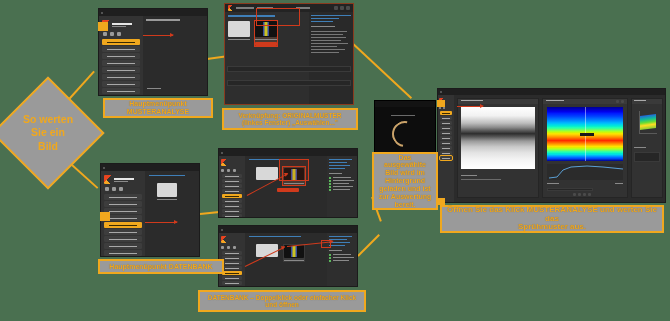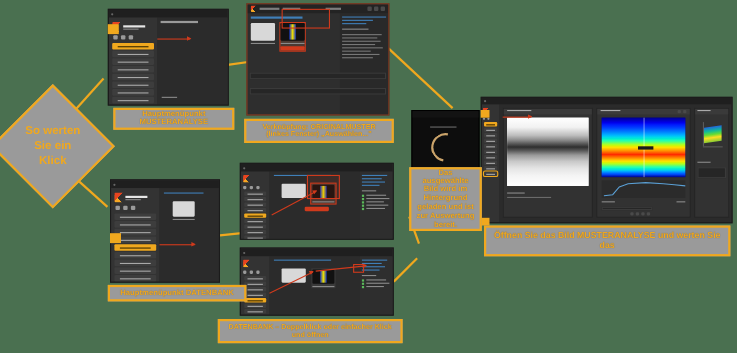--- a/index.html
+++ b/index.html
@@ -148,21 +148,21 @@
   <div class="conn" style="left:200px; top:213px; width:22px; transform:rotate(-6deg);"></div>
   <div class="conn" style="left:358px; top:255px; width:30px; transform:rotate(-45deg);"></div>
   <div class="conn" style="left:440px; top:148px; width:28px; transform:rotate(6deg);"></div>
   <div class="conn" style="left:372px; top:196px; width:26px; transform:rotate(70deg);"></div>
 
   <div class="diamond" style="left:8px; top:93px;"></div>
   <div class="diamond-txt" style="left:-7px; top:112px; height:42px;">
     <div>
       <div>So werten</div>
       <div>Sie ein</div>
-      <div>Klick</div>
+      <div>Bild</div>
     </div>
   </div>
 
   <div class="win" style="left:98px; top:8px; width:110px; height:88px;">
     <div class="win-title">
       <span class="dot"></span>
     </div>
     <div class="win-body">
       <div class="sidebar">
         <div class="logo">
@@ -623,17 +623,18 @@
           <div class="field" style="left:2px; right:2px; top:53px; height:10px;"></div>
         </div>
       </div>
     </div>
   </div>
   <div style="position:absolute; left:437px; top:100px; width:8px; height:7px; background:#f0a81e; z-index:5;"></div>
   <div style="position:absolute; left:437px; top:198px; width:8px; height:7px; background:#f0a81e; z-index:5;"></div>
 
   <div class="caption" style="left:440px; top:205px; width:224px; height:28px; font-size:8px;">
     <div>
-      <div>Öffnen Sie das Bild MUSTERANALYSE und werten Sie das</div>
+      <div>Öffnen Sie das Klick MUSTERANALYSE und werten Sie das</div>
+      <div>Sprühmuster aus.</div>
     </div>
   </div>
 
 </div>
 
 </body></html>

